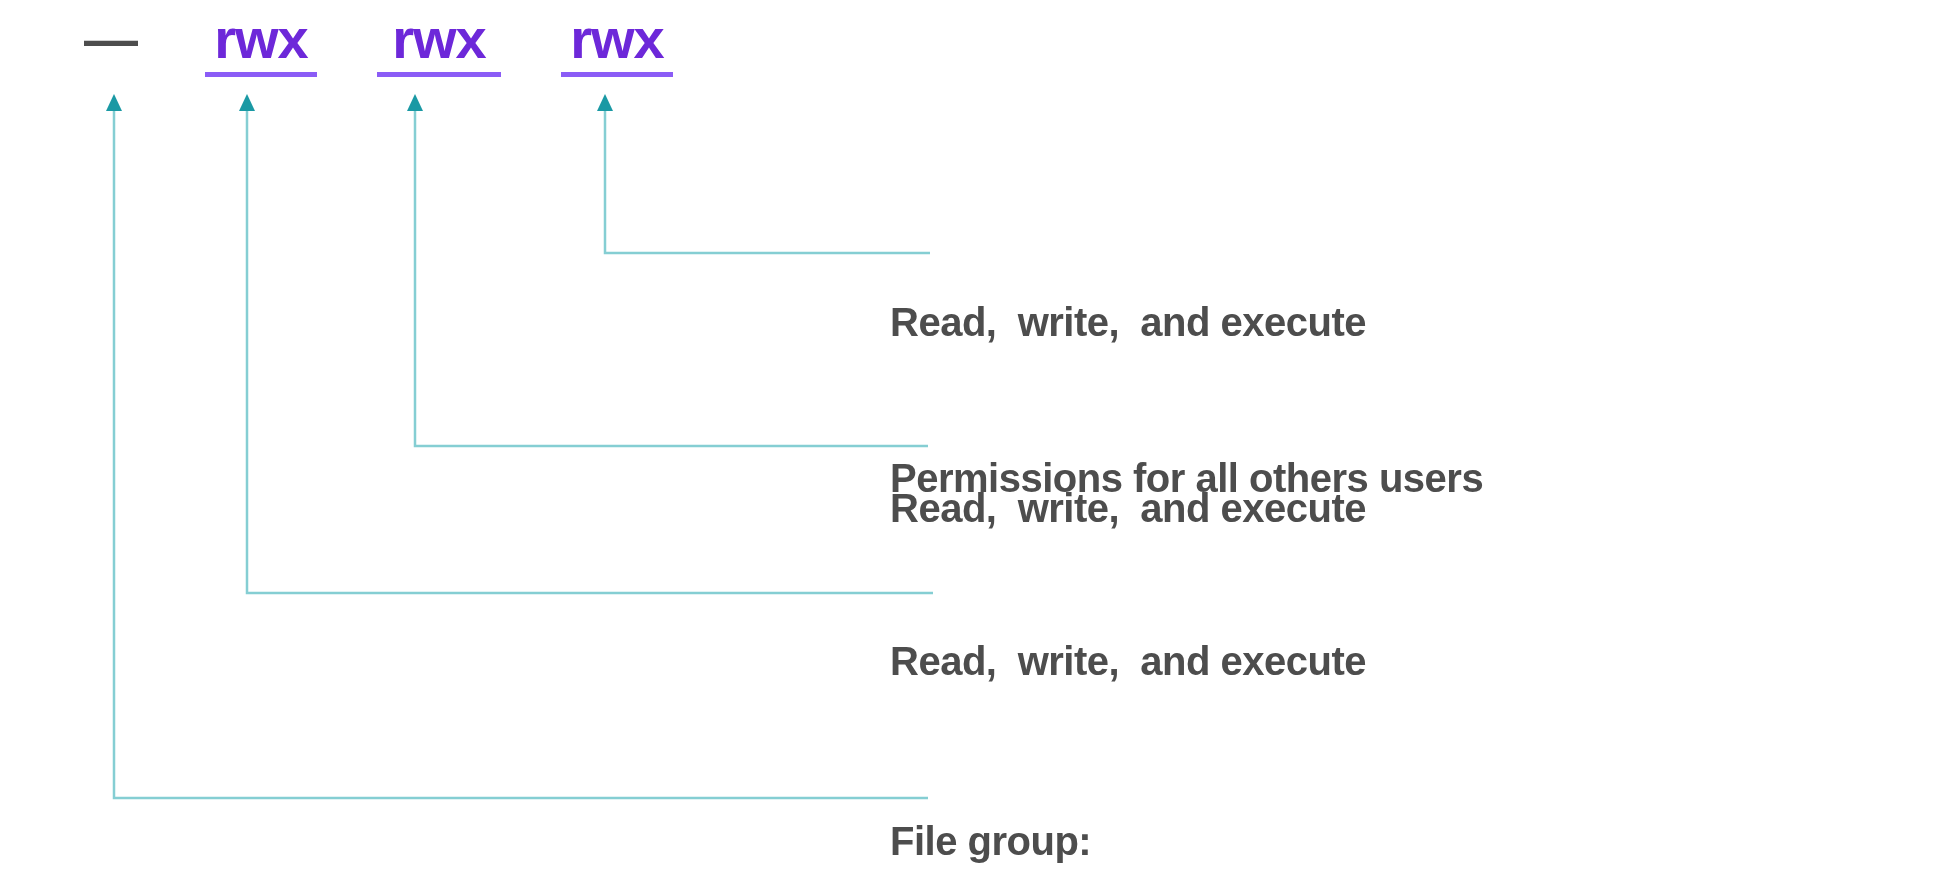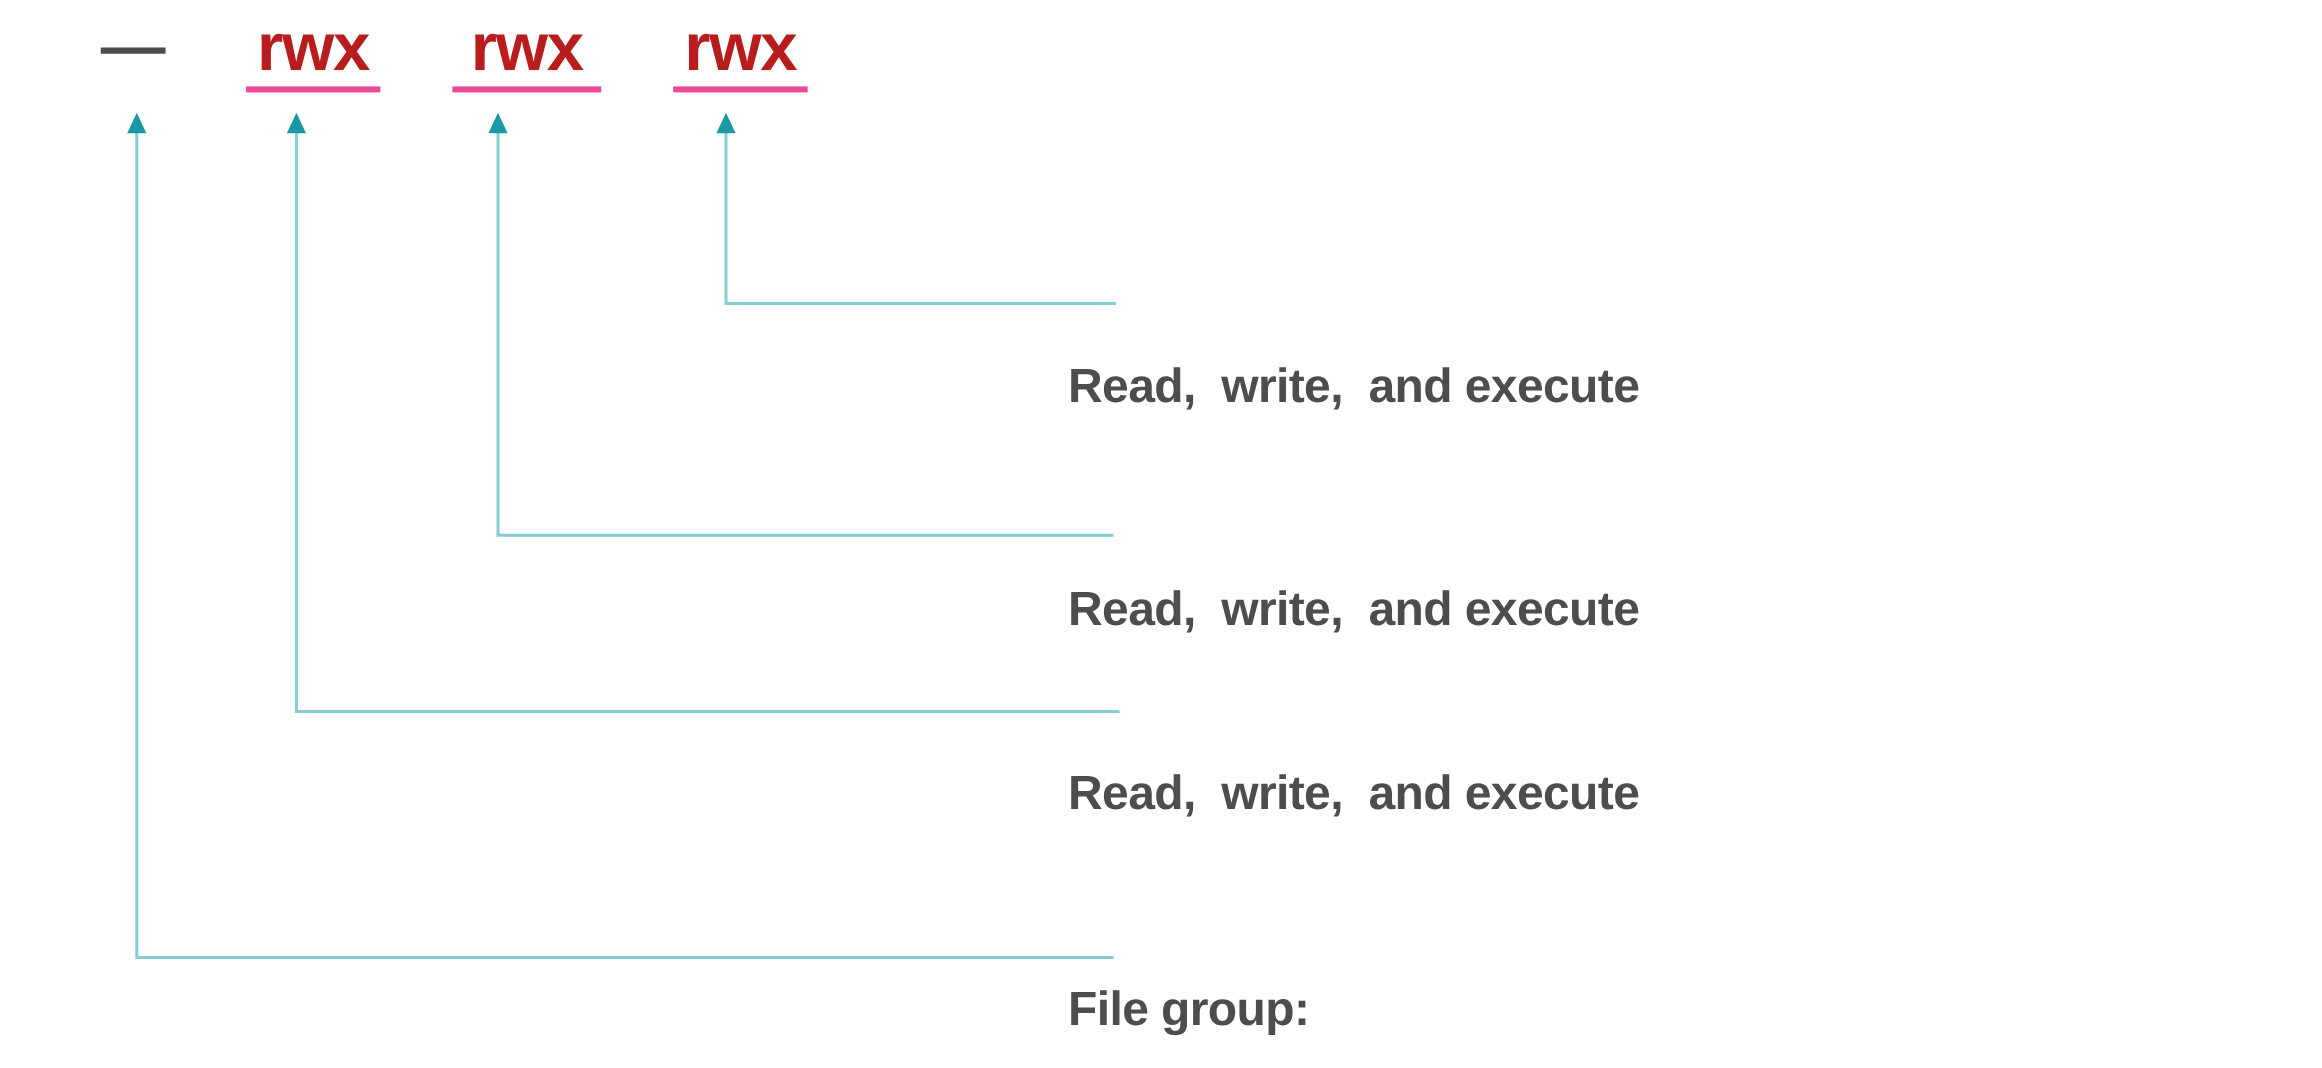--- a/index.html
+++ b/index.html
@@ -24,26 +24,26 @@
     color: #4d4d4d;
     letter-spacing: 0;
     line-height: 58px;
   }
   .perm-group {
     position: absolute;
     top: 10px;
     width: 112px;
     font-size: 56px;
     font-weight: bold;
-    color: #b91c1c;
+    color: #6d28d9;
     line-height: 58px;
     text-align: center;
     letter-spacing: -1px;
     padding-bottom: 4px;
-    border-bottom: 5px solid #ec4899;
+    border-bottom: 5px solid #8b5cf6;
   }
   .perm-group.owner  { left: 205px; }
   .perm-group.group  { left: 377px; width: 124px; }
   .perm-group.others { left: 561px; }
   .connectors {
     position: absolute;
     left: 0;
     top: 0;
   }
   .connectors path {
@@ -93,20 +93,21 @@
       <polygon points="415,94 407,111 423,111"></polygon>
     </g>
     <g>
       <path d="M605 108 L605 253 L930 253"></path>
       <polygon points="605,94 597,111 613,111"></polygon>
     </g>
   </svg>
 
   <div class="note others">
     <div>Read,  write,  and execute</div>
+    <div>Permissions for all others users</div>
   </div>
 
   <div class="note group">
     <div>Read,  write,  and execute</div>
   </div>
 
   <div class="note owner">
     <div>Read,  write,  and execute</div>
   </div>
 

